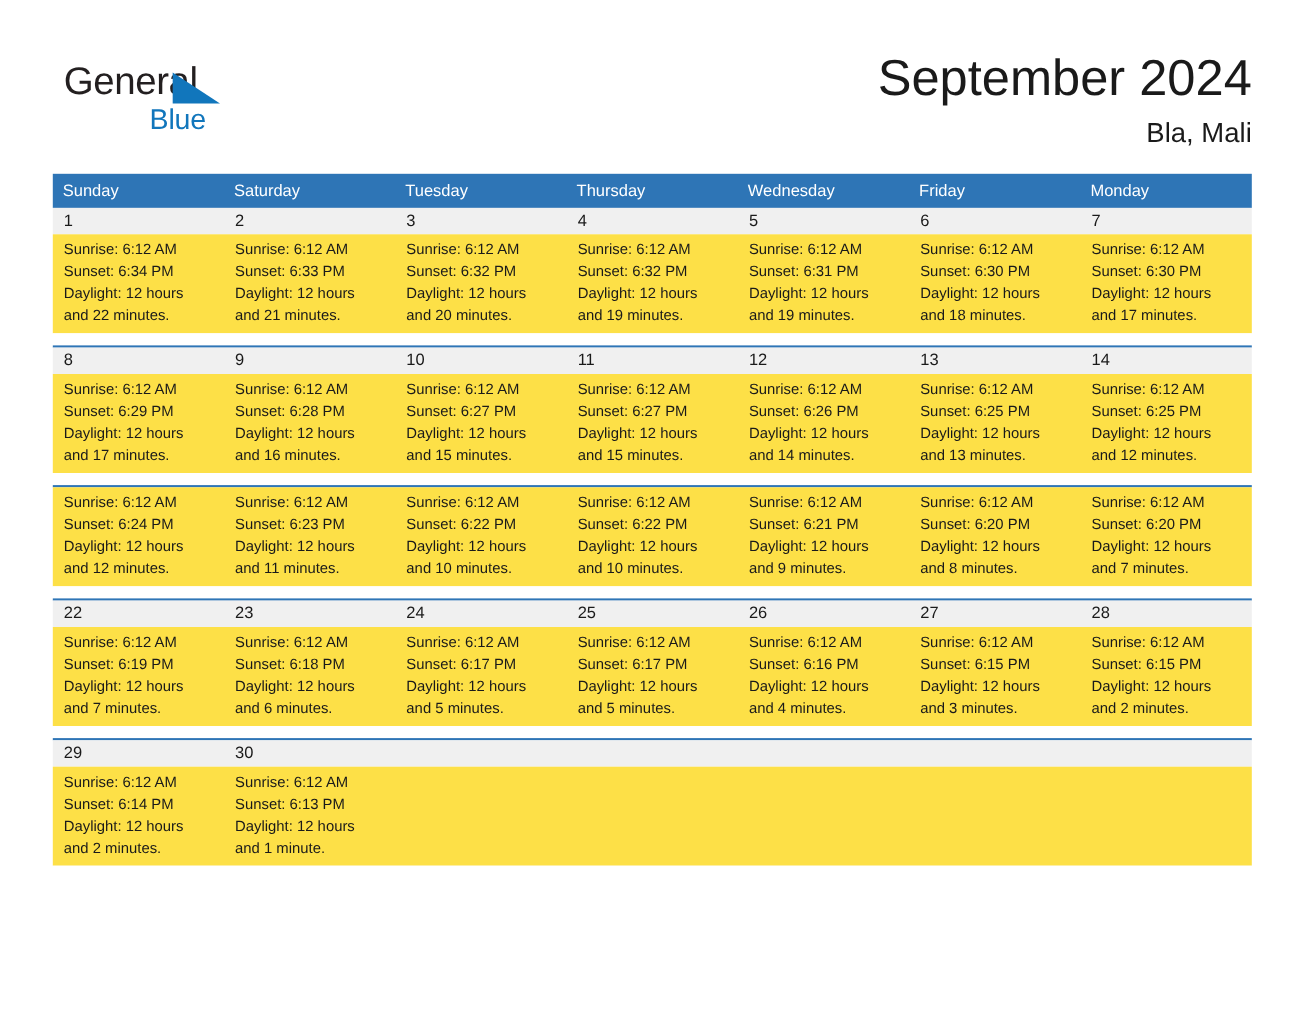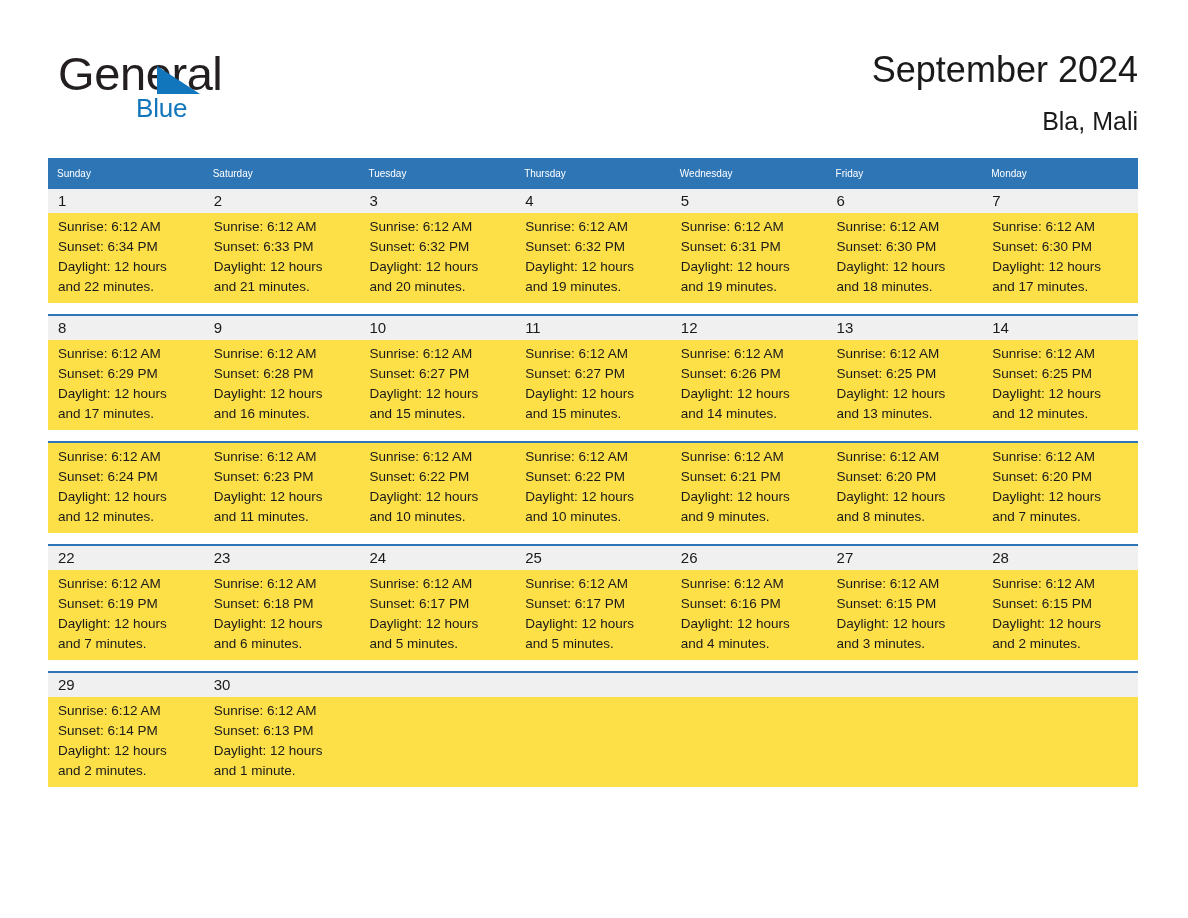--- a/index.html
+++ b/index.html
@@ -35,21 +35,21 @@
     position: absolute;
     left: 10px;
     top: 10px;
     width: 260px;
     height: 80px;
   }
   .logo-general {
     position: absolute;
     left: 0;
     top: 0;
-    font-size: 47px;
+    font-size: 35px;
     line-height: 40px;
     color: #231f20;
     letter-spacing: -0.4px;
     white-space: nowrap;
   }
   .logo-triangle {
     position: absolute;
     left: 99px;
     top: 12px;
     width: 0;
@@ -68,21 +68,21 @@
     white-space: nowrap;
   }
 
   .title-block {
     position: absolute;
     right: 0;
     top: 0;
     text-align: right;
   }
   .cal-title {
-    font-size: 36px;
+    font-size: 46px;
     line-height: 52px;
     color: #1a1a1a;
     font-weight: normal;
     margin: 0;
     white-space: nowrap;
   }
   .cal-subtitle {
     font-size: 25px;
     line-height: 34px;
     color: #1a1a1a;
@@ -100,21 +100,21 @@
   }
 
   .weekday-header {
     display: grid;
     grid-template-columns: repeat(7, 1fr);
     background: #2e75b6;
     height: 31px;
   }
   .weekday-cell {
     color: #ffffff;
-    font-size: 10px;
+    font-size: 15px;
     line-height: 31px;
     padding-left: 9px;
     white-space: nowrap;
     overflow: hidden;
   }
 
   .week-row {
     position: relative;
   }
   .week-row .rule {

